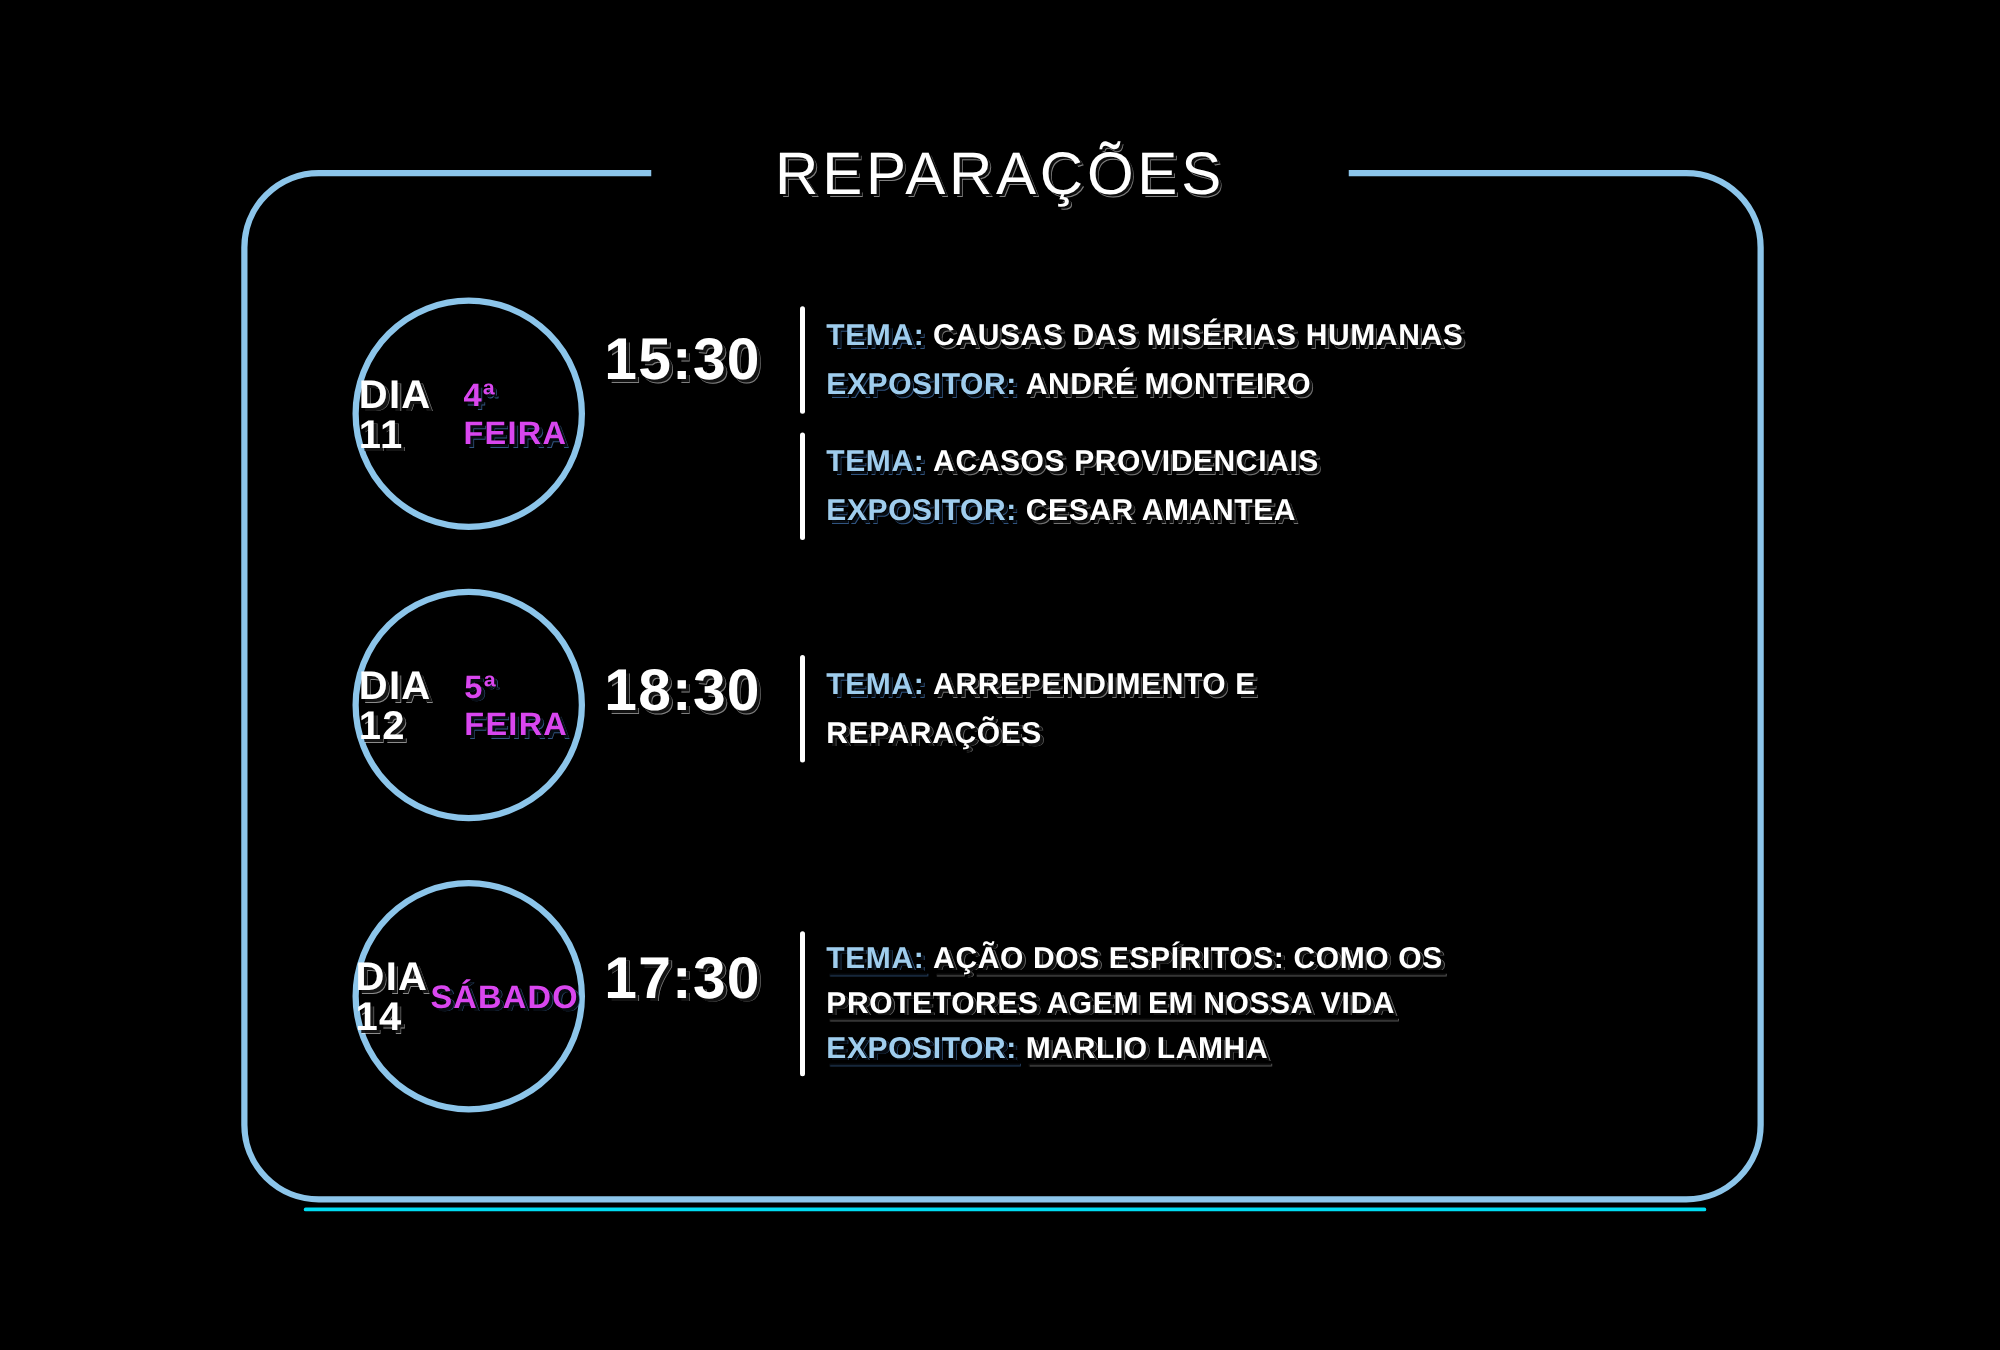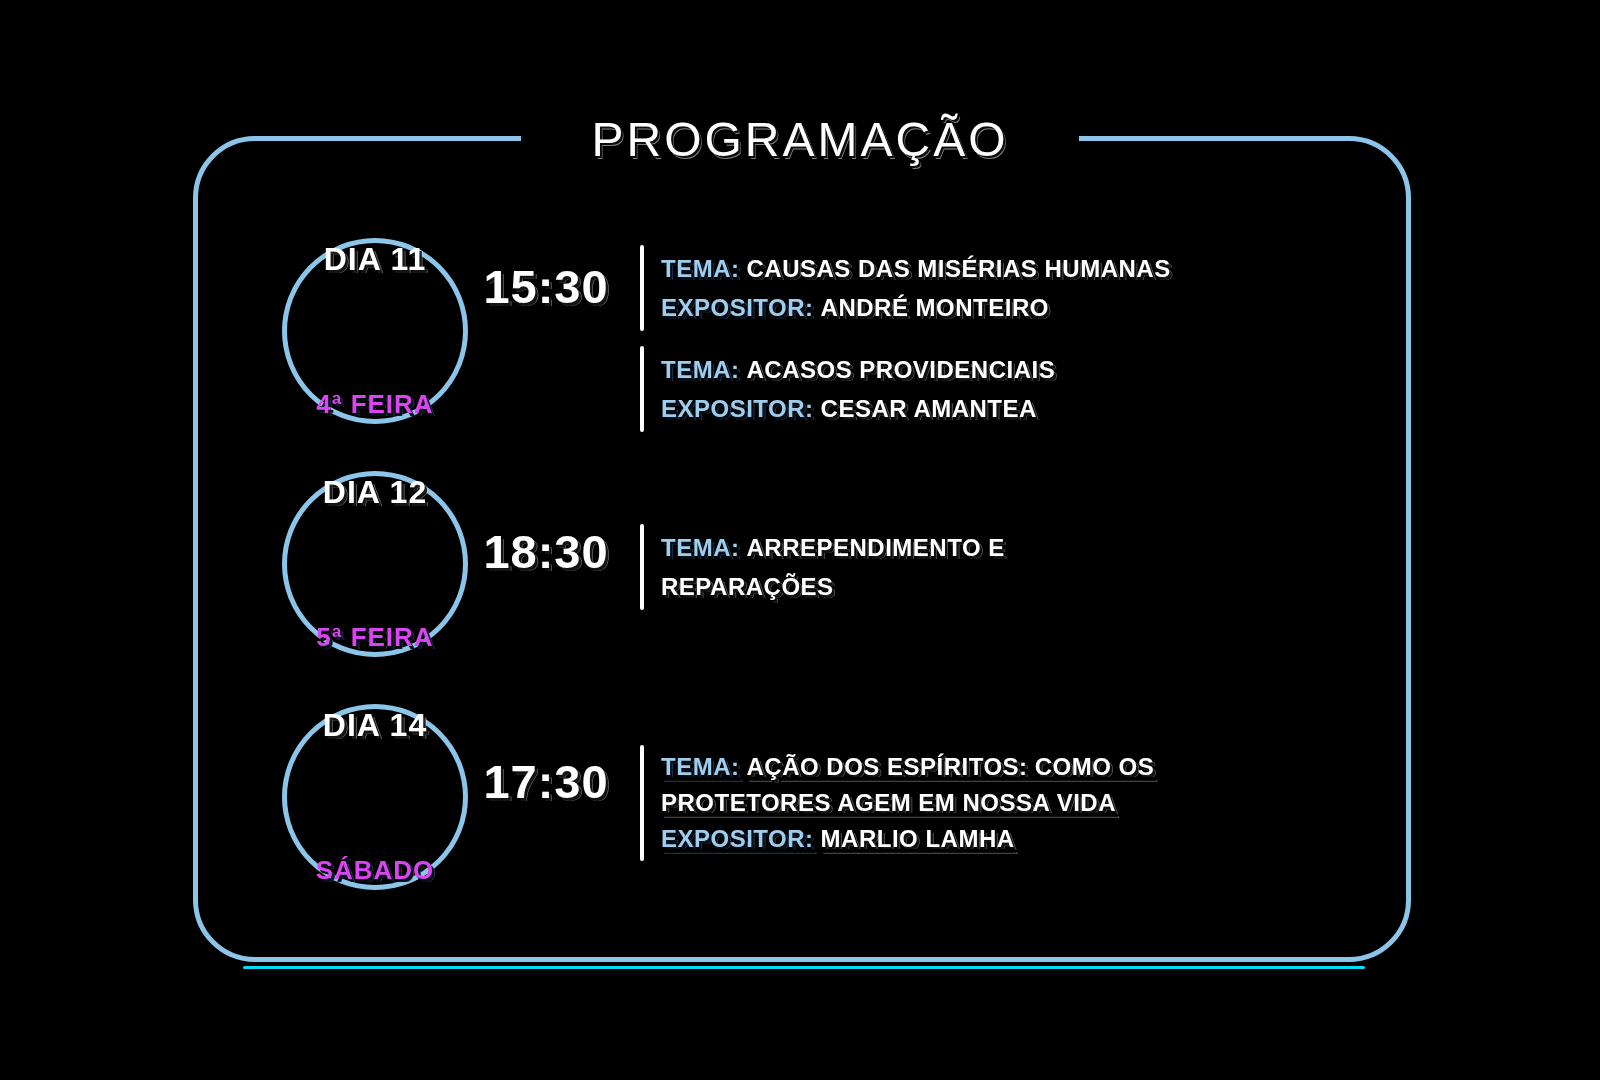--- a/index.html
+++ b/index.html
@@ -21,21 +21,21 @@
   }
   .title{
     position:absolute;left:0;top:105px;width:1600px;height:70px;line-height:70px;
     text-align:center;color:#fff;font-size:48px;font-weight:400;letter-spacing:3px;
     text-shadow:2px 2px 0 rgba(0,0,0,.9), 2.5px 2.5px 0 rgba(255,255,255,.5);
   }
   
   .day-circle{
     position:absolute;left:282px;width:186px;height:186px;box-sizing:border-box;
     border:5px solid #8CC5EA;border-radius:50%;
-    display:flex;flex-direction:column;align-items:center;justify-content:space-between;gap:3px;
+    display:flex;flex-direction:row;align-items:center;justify-content:flex-end;gap:3px;
   }
   .circle-d11{top:238px}
   .circle-d12{top:471px}
   .circle-d14{top:704px}
   .day-num{
     color:#fff;font-size:32px;font-weight:700;letter-spacing:1px;line-height:32px;
     text-shadow:2.5px 2.5px 0 rgba(0,0,0,.85), 3px 3px 0 rgba(255,255,255,.55);
   }
   .day-week{
     color:#d946ef;font-size:26px;font-weight:700;letter-spacing:1px;line-height:30px;
@@ -74,21 +74,21 @@
   }
 </style>
 </head>
 <body>
 
 <div class="canvas">
 
   <div class="frame"></div>
   <div class="cyan-line"></div>
   <div class="title-mask"></div>
-  <div class="title">PROGRAMAÇÃO</div>
+  <div class="title">REPARAÇÕES</div>
 
   <div class="day-circle circle-d11">
     <div class="day-num">DIA 11</div>
     <div class="day-week">4ª FEIRA</div>
   </div>
   <div class="day-circle circle-d12">
     <div class="day-num">DIA 12</div>
     <div class="day-week">5ª FEIRA</div>
   </div>
   <div class="day-circle circle-d14">

